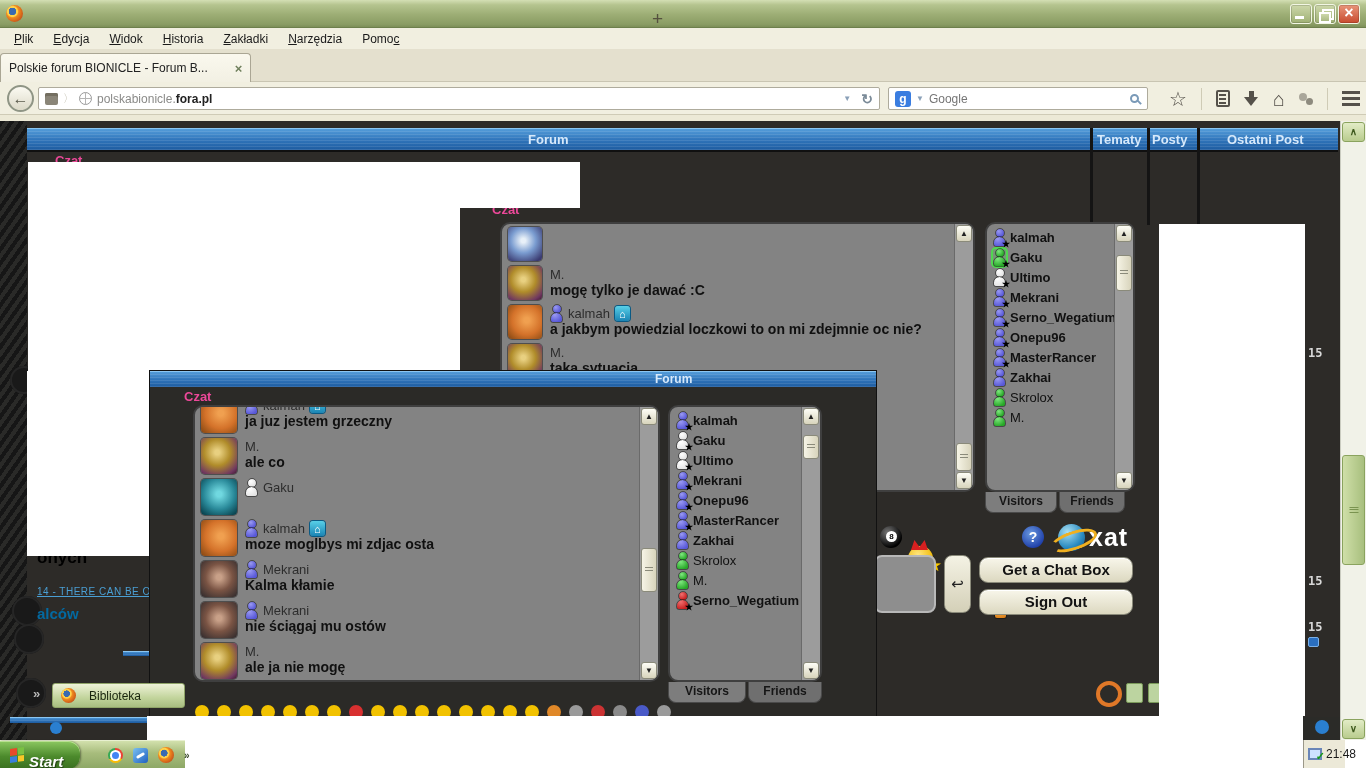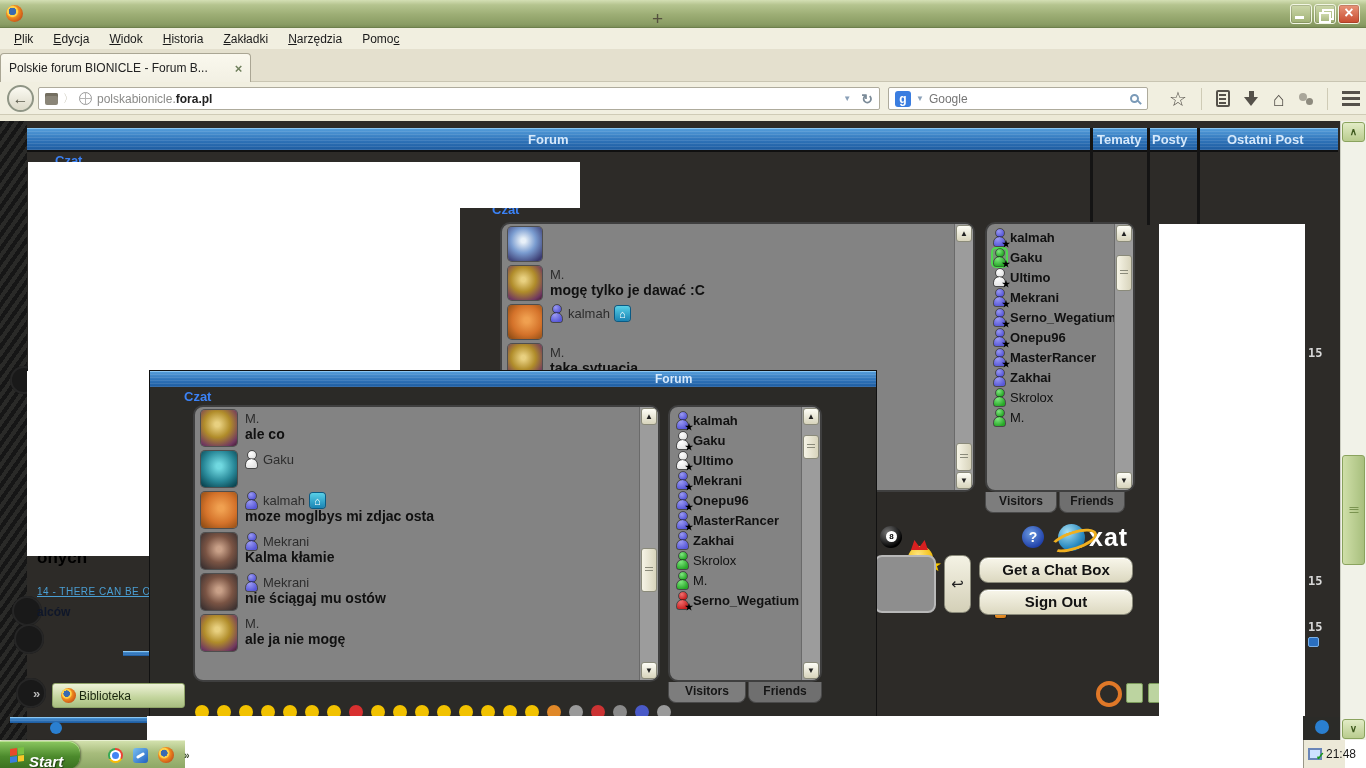--- a/index.html
+++ b/index.html
@@ -87,25 +87,25 @@
   .page { left:0; top:121px; width:1366px; height:619px; background:#2d2b28; }
   .pagetexture { left:0; top:121px; width:27px; height:619px;
     background:repeating-linear-gradient(125deg,#161616 0 4px,#2a2a28 4px 8px); }
   .bluebar { background:linear-gradient(180deg,#57a0dc 0%,#2f74ba 55%,#1e5ca0 100%); position:absolute;
     box-shadow:inset 0 1px 0 #7ec0f0; }
   .bluebar::after { content:""; position:absolute; inset:0;
     background:repeating-linear-gradient(180deg,rgba(255,255,255,.10) 0 1px,rgba(255,255,255,0) 1px 3px); }
   .mainbar { left:27px; top:128px; width:1311px; height:24px; border-bottom:2px solid #101010; }
   .bartext { position:absolute; font-size:13px; font-weight:bold; color:#d6e9fb; z-index:2; }
   .colsep { position:absolute; width:3px; background:#141414; top:128px; height:97px; }
-  .czatlink { position:absolute; font-size:13px; font-weight:bold; color:#3b82f6; }
+  .czatlink { position:absolute; font-size:13px; font-weight:bold; color:#ec4899; }
   .circ { position:absolute; border-radius:50%; background:#191919; box-shadow:inset 0 0 0 2px #262626; }
   .frag-onych { left:37px; top:548px; font-size:17px; font-weight:bold; color:#000000; }
   .frag-link { left:37px; top:586px; font-size:10px; letter-spacing:.5px; color:#4a9fd4; text-decoration:underline; white-space:nowrap; }
-  .frag-alcow { left:37px; top:605px; font-size:12px; font-weight:bold; color:#0f172a; }
+  .frag-alcow { left:37px; top:605px; font-size:15px; font-weight:bold; color:#0369a1; }
   .r15 { position:absolute; left:1308px; color:#d8d8d8; font-size:12px; font-weight:bold; font-family:"DejaVu Sans Mono",monospace; }
   .miniblue { left:1308px; top:637px; width:11px; height:10px; background:#2a6fc0; border:1px solid #7ab0e8; border-radius:2px; }
   .orangecirc { left:1096px; top:681px; width:26px; height:26px; border-radius:50%; border:4px solid #e07828; }
   .greendoc { position:absolute; top:683px; width:17px; height:20px; background:#bcd4a0; border:1px solid #7a9a5a; border-radius:2px; }
 
   
   .panel { position:absolute; background:#838383; border:2px solid #3f3f3f; border-radius:10px; display:flex; overflow:hidden; }
   .panel-body { flex:1; overflow:hidden; padding:3px 2px 0 6px; }
   .panel-sb { width:19px; background:#9c9c9c; border-left:1px solid #6a6a6a; display:flex; flex-direction:column; position:relative; }
   .sb-btn { height:17px; margin:1px; background:linear-gradient(#fdfdf6,#d8d4bc); border:1px solid #8a8a7a; border-radius:3px;
@@ -199,21 +199,21 @@
     border:1px solid #8aa35e; border-radius:3px; text-align:center; color:#3f5a1e; font-size:10px; font-weight:bold; line-height:18px; }
   .winsb-thumb { position:absolute; left:1px; top:334px; width:23px; height:110px; border-radius:3px;
     background:linear-gradient(90deg,#cfdfa8,#a8bf7e); border:1px solid #8aa35e; }
   .winsb-thumb::after { content:""; position:absolute; left:50%; top:50%; width:9px; height:7px; transform:translate(-50%,-50%);
     background:repeating-linear-gradient(180deg,#7a9350 0 1px,transparent 1px 3px); }
 
   
   .pgchev { left:33px; top:686px; color:#b8b8b8; font-size:13px; font-weight:bold; z-index:41; }
   .biblio { left:52px; top:683px; width:133px; height:25px; z-index:40;
     background:linear-gradient(#eef2d8,#c2d49c 60%,#a8bd80); border:1px solid #8fa468; border-radius:3px;
-    display:flex; align-items:center; gap:3px; padding:0 8px; }
+    display:flex; align-items:center; gap:13px; padding:0 8px; }
   .bibliotext { font-size:12px; color:#18240c; }
   .taskbar { left:0; top:740px; width:185px; height:28px; z-index:50;
     background:linear-gradient(#d2e0ac,#a7bc7c 45%,#8ea866); border-top:1px solid #e8f0d0; }
   .startbtn { position:absolute; left:0; top:0; width:80px; height:28px; border-radius:0 12px 12px 0;
     background:linear-gradient(#8cc861,#4c8a2c 55%,#3a7020); box-shadow:inset 0 1px 0 #b8e090, 1px 0 2px rgba(0,0,0,.4);
     display:flex; align-items:center; gap:5px; padding:0 10px; }
   .flag { width:14px; height:14px; display:grid; grid-template-columns:1fr 1fr; gap:1px; transform:skewY(-8deg); }
   .flag div:nth-child(1){background:#e84a2a;} .flag div:nth-child(2){background:#7ac143;}
   .flag div:nth-child(3){background:#3a7edc;} .flag div:nth-child(4){background:#f8c828;}
   .starttext { color:#fff; font-size:15px; font-weight:bold; font-style:italic; text-shadow:1px 1px 1px rgba(0,0,0,.5);margin-top:12px; }
@@ -362,20 +362,21 @@
       </div>
 
       <div class="msg f-pawn f-home">
         <div class="av av-s c-rat"></div>
         <div>
           <div class="mname">
             <span class="pawn c-blue"></span>
             <span>kalmah</span>
             <span class="home"></span>
           </div>
+          <div class="mbody">a jakbym powiedzial loczkowi to on mi zdejmnie oc nie?</div>
         </div>
       </div>
 
       <div class="msg">
         <div class="av av-s c-gold"></div>
         <div>
           <div class="mname">
 
             <span>M.</span>
 
@@ -498,20 +499,31 @@
 <div class="white over" style="left:185px;top:740px;width:1118px;height:28px;"></div>
 
 <div class="abs frontwin">
   <div class="bluebar frontbar"></div>
   <div class="bartext" style="left:505px;top:1px;font-size:12px;">Forum</div>
   <div class="czatlink" style="left:34px;top:18px;">Czat</div>
 
   <div class="panel" style="left:43px;top:34px;width:467px;height:277px;">
     <div class="panel-body">
 
+        <div class="msg f-pawn f-home f-cut_top">
+          <div class="av c-rat"></div>
+          <div>
+            <div class="mname">
+              <span class="pawn c-blue"></span>
+              <span>kalmah</span>
+              <span class="home"></span>
+            </div>
+            <div class="mbody">ja juz jestem grzeczny</div>
+          </div>
+        </div>
 
         <div class="msg">
           <div class="av c-gold"></div>
           <div>
             <div class="mname">
 
               <span>M.</span>
 
             </div>
             <div class="mbody">ale co</div>

